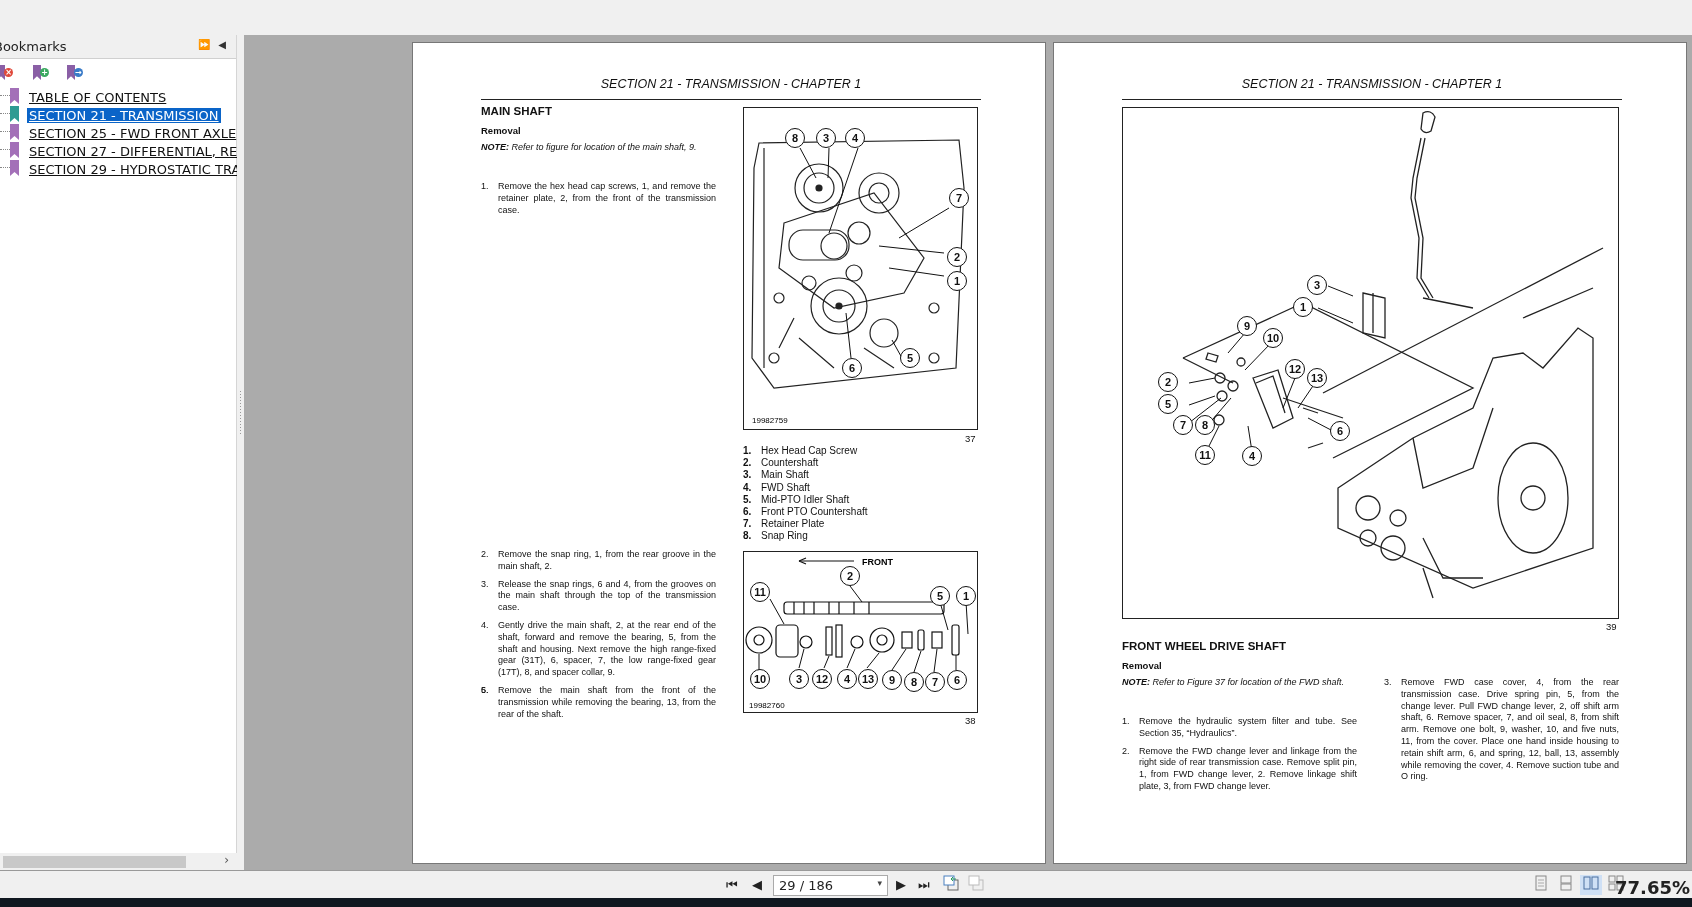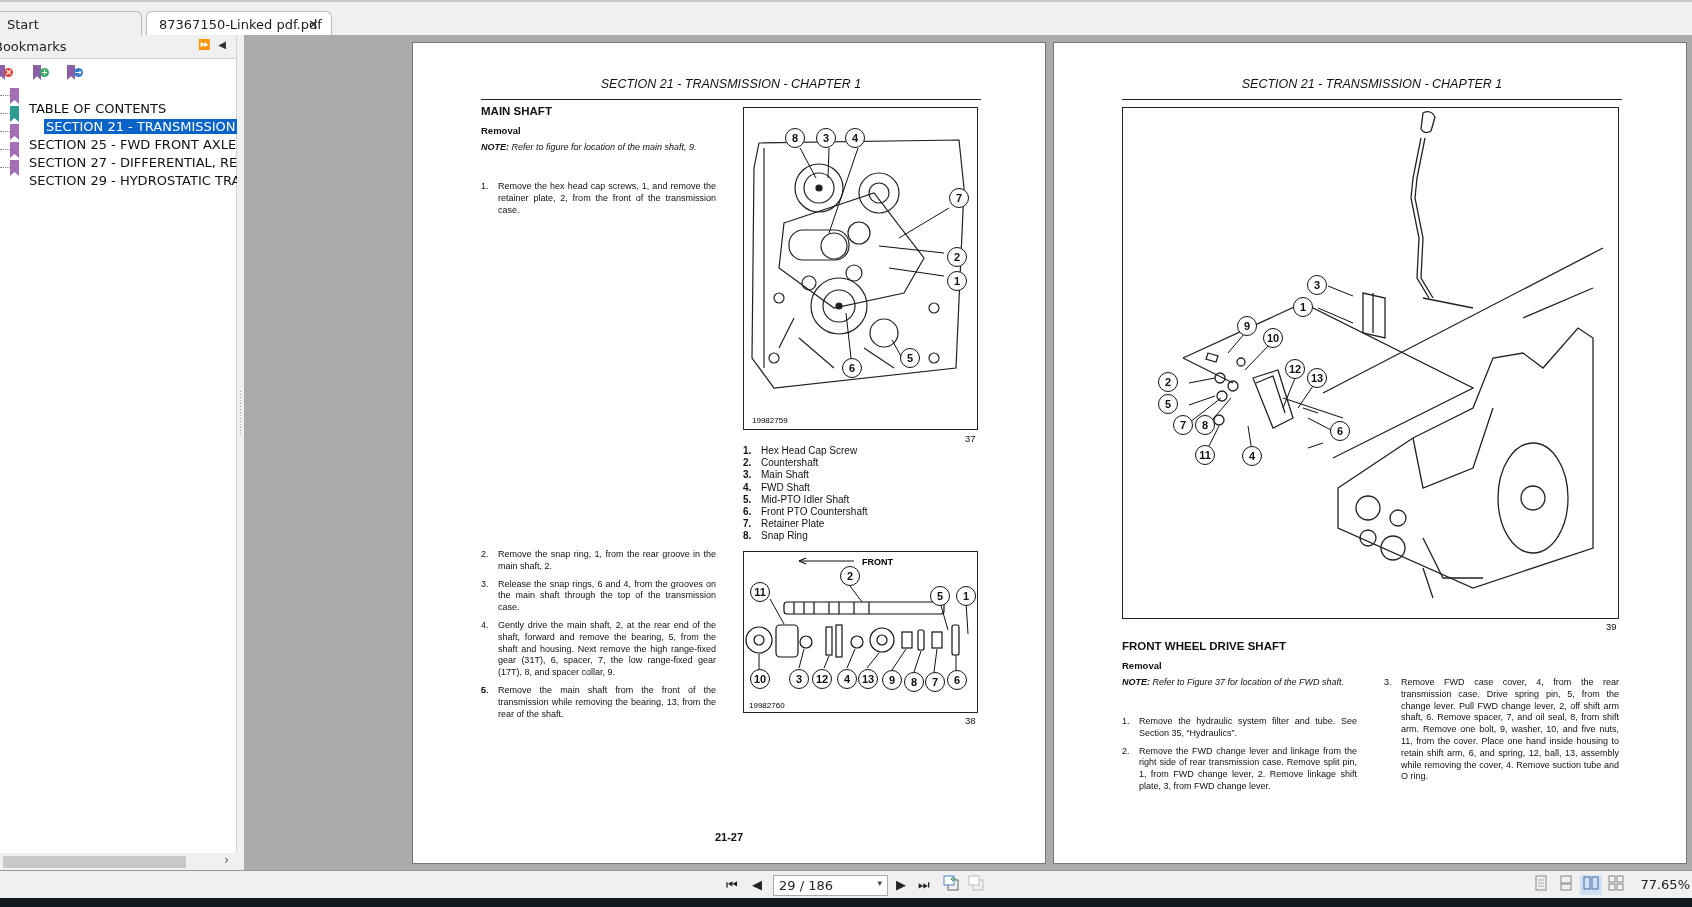--- a/index.html
+++ b/index.html
@@ -20,22 +20,22 @@
   .sb-header .ctrl { position: absolute; right: 8px; top: 4px; font-size: 10px; color: #333; letter-spacing: 2px; }
   .sb-tools { height: 28px; position: relative; }
   .bm-tool { position: absolute; top: 6px; width: 14px; height: 16px; }
   .bm-tool .flag { position: absolute; left: 0; top: 0; width: 8px; height: 15px; background: #8a5fa6; clip-path: polygon(0 0,100% 0,100% 100%,50% 75%,0 100%); }
   .bm-tool .dot { position: absolute; right: -2px; top: 3px; width: 9px; height: 9px; border-radius: 50%; color: #fff; font-size: 8px; line-height: 9px; text-align: center; font-weight: bold; }
   .bm-list { position: relative; }
   .bm-item { position: relative; height: 18px; font-size: 13px; color: #111; white-space: nowrap; }
   .bm-item .dots { position: absolute; left: 0; top: 8px; width: 10px; border-top: 1px dotted #888; }
   .bm-item .flag { position: absolute; left: 10px; top: 1px; width: 9px; height: 16px; background: #a370b8; clip-path: polygon(0 0,100% 0,100% 100%,50% 75%,0 100%); }
   .bm-item.active .flag { background: #2e9b92; }
-  .bm-item .label { position: absolute; left: 27px; top: 14px; padding: 0 2px; }
-  .bm-item.active .label { background: #0a64c8; color: #fff; margin-left: 17px; }
+  .bm-item .label { position: absolute; left: 27px; top: 3px; padding: 0 2px; text-decoration: underline; }
+  .bm-item.active .label { background: #0a64c8; color: #fff; }
   .sb-hscroll { position: absolute; left: 0; bottom: 0; width: 237px; height: 17px; background: #f0f0f0; }
   .sb-hscroll .thumb { position: absolute; left: 3px; top: 3px; width: 183px; height: 12px; background: #c8c8c8; }
   .sb-hscroll .arrow { position: absolute; right: 8px; top: 0; font-size: 12px; color: #555; }
 
   
   .splitter { position: absolute; left: 237px; top: 35px; width: 7px; height: 835px; background: #f0f0f0; }
   .splitter .grip { position: absolute; left: 2px; top: 355px; width: 3px; height: 45px; background-image: radial-gradient(#999 0.8px, transparent 1px); background-size: 3px 3px; }
 
   
   .viewer { position: absolute; left: 244px; top: 35px; width: 1448px; height: 835px; background: #ababab; overflow: hidden; }
@@ -60,35 +60,28 @@
 
   .callout { position: absolute; width: 20px; height: 20px; border: 1.3px solid #111; border-radius: 50%; background: #fff; font-size: 11px; font-weight: bold; text-align: center; line-height: 18px; font-family: "Liberation Sans", sans-serif; }
 
   
   .bottombar { position: absolute; left: 0; top: 870px; width: 1692px; height: 28px; background: #f0f0f0; border-top: 1px solid #999; }
   .nav-btn { position: absolute; top: 6px; font-size: 13px; color: #222; }
   .page-input { position: absolute; left: 773px; top: 4px; width: 115px; height: 21px; border: 1px solid #aaa; background: #fff; font-size: 13px; padding: 2px 5px; color: #222; }
   .page-input .dd { position: absolute; right: 5px; top: 2px; font-size: 9px; color: #444; }
   .view-btn { position: absolute; top: 4px; width: 22px; height: 20px; text-align: center; font-size: 14px; color: #888; }
   .view-btn.active { background: #cfe0f5; color: #3a5d8a; }
-  .zoom-level { position: absolute; right: 2px; top: 6px; font-size: 13px; color: #222; }
+  .zoom-level { position: absolute; right: 2px; top: 6px; font-size: 18px; color: #222; font-weight: bold; }
   .taskbar { position: absolute; left: 0; top: 898px; width: 1692px; height: 9px; background: #101820; }
 </style>
 </head>
 <body>
 
 <div class="app">
 
-  <div class="tabbar">
-    <div class="tab start"><span>Start</span></div>
-    <div class="tab doc">
-      <span>87367150-Linked pdf.pdf</span>
-      <span class="close">✕</span>
-    </div>
-  </div>
 
   <div class="sidebar">
     <div class="sb-header">
       <span class="title">Bookmarks</span>
       <span class="ctrl">⏩ ◀</span>
     </div>
     <div class="sb-tools">
       <div class="bm-tool" style="left:-3px">
           <div class="flag"></div>
           <div class="dot" style="background:#e04a3c">×</div>
@@ -267,21 +260,20 @@
         <div class="callout" style="left:68px;top:117px">12</div>
         <div class="callout" style="left:93px;top:117px">4</div>
         <div class="callout" style="left:114px;top:117px">13</div>
         <div class="callout" style="left:138px;top:118px">9</div>
         <div class="callout" style="left:160px;top:120px">8</div>
         <div class="callout" style="left:181px;top:120px">7</div>
         <div class="callout" style="left:203px;top:118px">6</div>
       </div>
       <div class="fig-num" style="left:552px;top:672px">38</div>
 
-      <div class="pg-footer">21-27</div>
     </div>
 
     <div class="page p2">
       <div class="pg-header">SECTION 21 - TRANSMISSION - CHAPTER 1</div>
 
       <div class="figure" style="left:68px;top:64px;width:497px;height:512px">
         <svg width="497" height="512" viewBox="0 0 497 512">
           <g fill="none" stroke="#222" stroke-width="1.3">
             <path d="M300 5 q8 -4 12 4 l-4 14 q-6 4 -10 -2 z"></path>
             <path d="M302 30 L294 70 L292 90 L300 130 L298 170 L310 190"></path>

